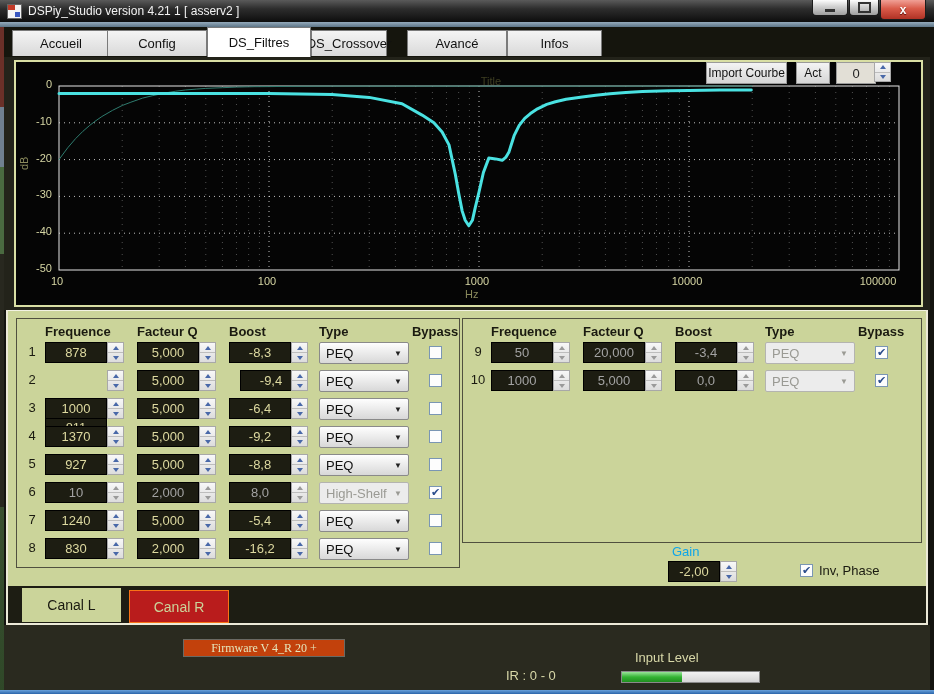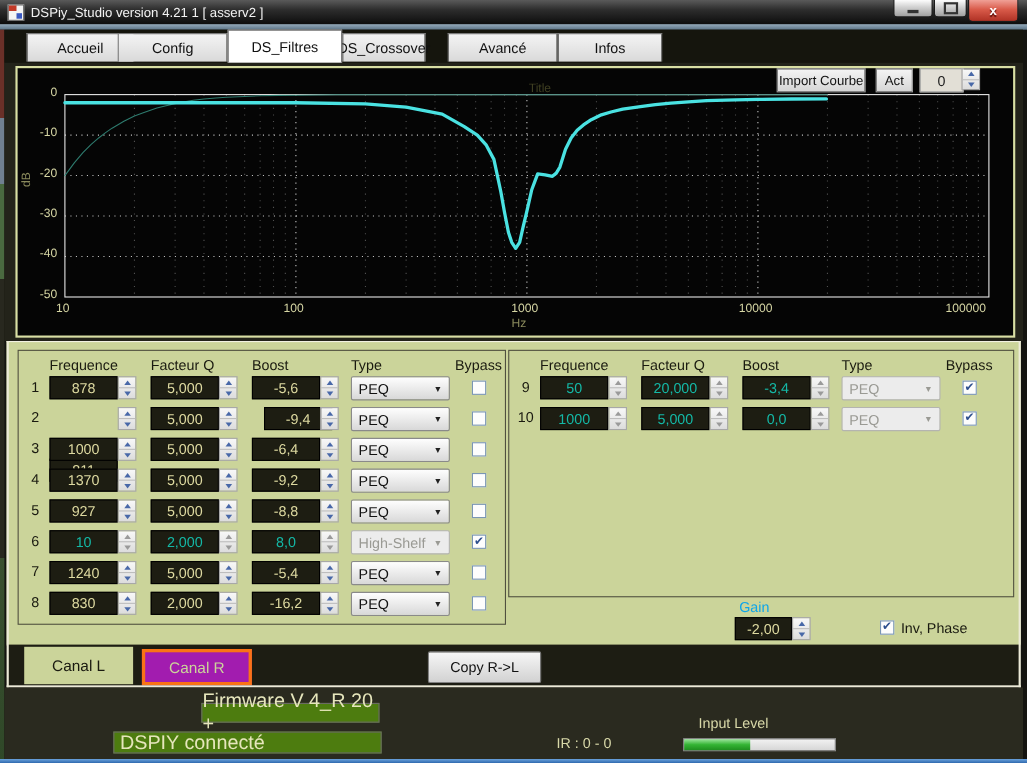--- a/index.html
+++ b/index.html
@@ -46,26 +46,26 @@
   .charttitle{color:#3f3f22;font-size:11px;}
   .ylab{color:#d6d6a4;font-size:11px;text-align:right;width:26px;}
   .xlab{color:#d6d6a4;font-size:11px;text-align:center;width:60px;}
   .axisname{color:#8a8a5c;font-size:11px;}
   .chartbtn{background:linear-gradient(#f4f4f4,#d6d6d6);border:1px solid #9a9a9a;font-size:12px;color:#111;
             display:flex;align-items:center;justify-content:center;}
   .actvalbox{background:#e2dfd6;border:1px solid #9a9a9a;color:#222;font-size:13px;display:flex;align-items:center;justify-content:center;}
 
   
   .groupbox{border:1px solid #50503f;}
-  .hdr{position:absolute;font-size:13px;color:#1a1a10;}
+  .hdr{position:absolute;font-size:13px;color:#1a1a10;font-weight:bold;}
   .frow{position:absolute;left:0;height:21px;width:100%;}
   .rnum{position:absolute;left:6px;top:2px;width:18px;font-size:13px;color:#1a1a10;text-align:center;}
   .nfield{position:absolute;top:0;width:62px;height:21px;background:#1d1d12;border:1px solid #000;box-sizing:border-box;
           color:#ddd9a0;font-size:13px;display:flex;align-items:center;justify-content:center;}
-  .dis .nfield{color:#14b8a6;}
+  .dis .nfield{color:#a3a3a3;}
   .spinner{position:absolute;top:0;width:17px;height:21px;box-sizing:border-box;border:1px solid #a8a8a8;
            background:linear-gradient(#f8f8f8,#dcdcdc);display:flex;flex-direction:column;}
   .spin-half{flex:1;display:flex;align-items:center;justify-content:center;}
   .spin-half + .spin-half{border-top:1px solid #bdbdbd;}
   .tri-up{width:0;height:0;border-left:3px solid transparent;border-right:3px solid transparent;border-bottom:4px solid #4868a8;}
   .tri-dn{width:0;height:0;border-left:3px solid transparent;border-right:3px solid transparent;border-top:4px solid #4868a8;}
   .dis .tri-up{border-bottom-color:#9a9a9a;} .dis .tri-dn{border-top-color:#9a9a9a;}
   .dropdown{position:absolute;top:0;width:90px;height:22px;box-sizing:border-box;border:1px solid #8a8a8a;border-radius:2px;
             background:linear-gradient(#fefefe,#d8d8d8);display:flex;align-items:center;justify-content:space-between;
             padding:0 6px;font-size:13px;color:#111;}
@@ -74,27 +74,27 @@
   .checkbox{position:absolute;width:13px;height:13px;box-sizing:border-box;background:#fdfdfd;border:1px solid #7a96b4;
             font-size:11px;line-height:11px;color:#2b4d8c;text-align:center;}
 
   
   .gainlabel{font-size:13px;color:#0ea5e9;}
   .invlabel{font-size:13px;color:#1a1a10;}
 
   
   .chantab{position:absolute;font-size:14px;display:flex;align-items:center;justify-content:center;box-sizing:border-box;}
   .chantab.active{background:#cbd49a;color:#1a1a10;}
-  .chantab.inactive{background:#a21caf;color:#cbd49a;border:3px solid #f97316;}
+  .chantab.inactive{background:#b91c1c;color:#cbd49a;border:1px solid #f97316;}
   .copybtn{position:absolute;background:linear-gradient(#f6f6f6,#d2d2d2);border:1px solid #808080;border-radius:2px;
            font-size:13px;color:#111;display:flex;align-items:center;justify-content:center;}
 
   
-  .statusbox{position:absolute;background:#4d7c0f;border:1px solid #6a6a64;color:#e6e6bc;font-size:18px;
-             display:flex;align-items:center;box-sizing:border-box;}
+  .statusbox{position:absolute;background:#c2410c;border:1px solid #6a6a64;color:#e6e6bc;font-size:12px;
+             display:flex;align-items:center;box-sizing:border-box;font-family:Liberation Serif, serif;}
   .statustext{position:absolute;color:#d8d8a8;font-size:13px;}
   .progress{position:absolute;border:1px solid #8a8a8a;background:linear-gradient(#f2f2f2,#d6d6d6);box-sizing:border-box;}
   .progress .fill{height:100%;background:linear-gradient(#9ae49a,#34b434 50%,#1f8e1f);}
   .mutebtn{position:absolute;background:#ee0404;border:2px solid #f2f2f2;outline:1px solid #8a8a8a;
            color:#801010;font-size:15px;font-weight:bold;letter-spacing:1px;
            display:flex;align-items:center;justify-content:center;box-sizing:border-box;}
 </style>
 </head>
 <body>
 
@@ -112,21 +112,21 @@
         </div>
       <div class="winbtn close">
           <span>x</span>
         </div>
     </div>
   </div>
   <div class="abs frameline"></div>
   <div class="abs desktopstrip"></div>
 
   <div class="abs tabbar">
-    <div class="tab" style="left:20px;width:98px;">Accueil</div>
+    <div class="tab" style="left:8px;width:98px;">Accueil</div>
     <div class="tab" style="left:103px;width:100px;">Config</div>
     <div class="tab active" style="left:203px;width:104px;">DS_Filtres</div>
     <div class="tab" style="left:307px;width:76px;">DS_Crossover</div>
     <div class="tab" style="left:403px;width:100px;">Avancé</div>
     <div class="tab" style="left:503px;width:95px;">Infos</div>
   </div>
 
   <div class="abs chartzone"></div>
   <div class="abs chartpanel">
     <svg id="chart-svg" width="905" height="243">
@@ -220,21 +220,21 @@
         </div>
         <div class="nfield" style="left:120px;">5,000</div>
         <div class="spinner" style="left:182px;">
     <div class="spin-half">
             <div class="tri-up"></div>
           </div>
     <div class="spin-half">
             <div class="tri-dn"></div>
           </div>
         </div>
-        <div class="nfield" style="left:212px;">-5,6</div>
+        <div class="nfield" style="left:212px;">-8,3</div>
         <div class="spinner" style="left:274px;">
     <div class="spin-half">
             <div class="tri-up"></div>
           </div>
     <div class="spin-half">
             <div class="tri-dn"></div>
           </div>
         </div>
         <div class="dropdown" style="left:302px;">
           <span>PEQ</span>
@@ -575,28 +575,26 @@
     <div class="spin-half">
         <div class="tri-dn"></div>
       </div>
   </div>
   <div class="abs checkbox" style="left:800px;top:564px;" id="invphase-cb">✔</div>
   <div class="abs invlabel" style="left:819px;top:563px;">Inv, Phase</div>
 
   <div class="abs tabstripzone"></div>
   <div class="abs chantab active" style="left:22px;top:588px;width:99px;height:34px;">Canal L</div>
   <div class="abs chantab inactive" style="left:129px;top:590px;width:100px;height:33px;">Canal R</div>
-  <div class="abs copybtn" style="left:389px;top:592px;width:101px;height:27px;">Copy R-&gt;L</div>
   <div class="abs edge-l"></div>
   <div class="abs edge-r"></div>
   <div class="abs edge-b"></div>
 
   <div class="abs statuszone"></div>
   <div class="abs statusbox" style="left:183px;top:639px;width:162px;height:18px;justify-content:center;">Firmware V 4_R 20 +</div>
-  <div class="abs statusbox" style="left:103px;top:665px;width:244px;height:20px;padding-left:5px;">DSPIY connecté</div>
   <div class="abs statustext" style="left:506px;top:668px;">IR : 0 - 0</div>
   <div class="abs statustext" style="left:635px;top:650px;">Input Level</div>
   <div class="abs progress" style="left:621px;top:671px;width:139px;height:12px;">
     <div class="fill" id="level-fill" style="width: 44%;"></div>
   </div>
 
   <div class="abs bluebottom"></div>
 </div>
 
 </body></html>

